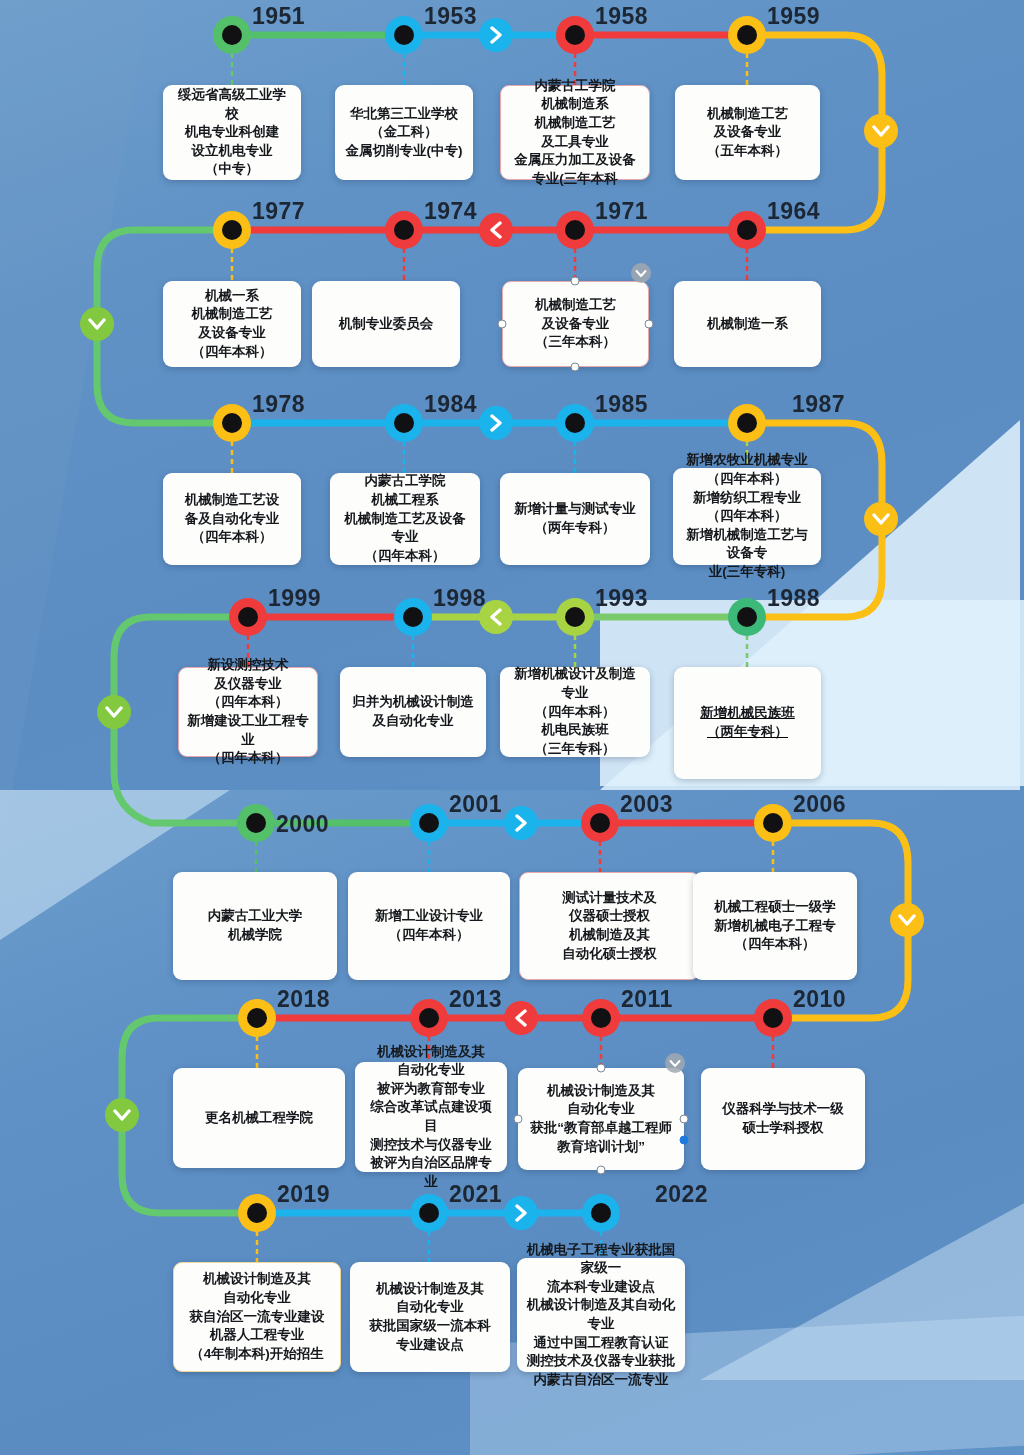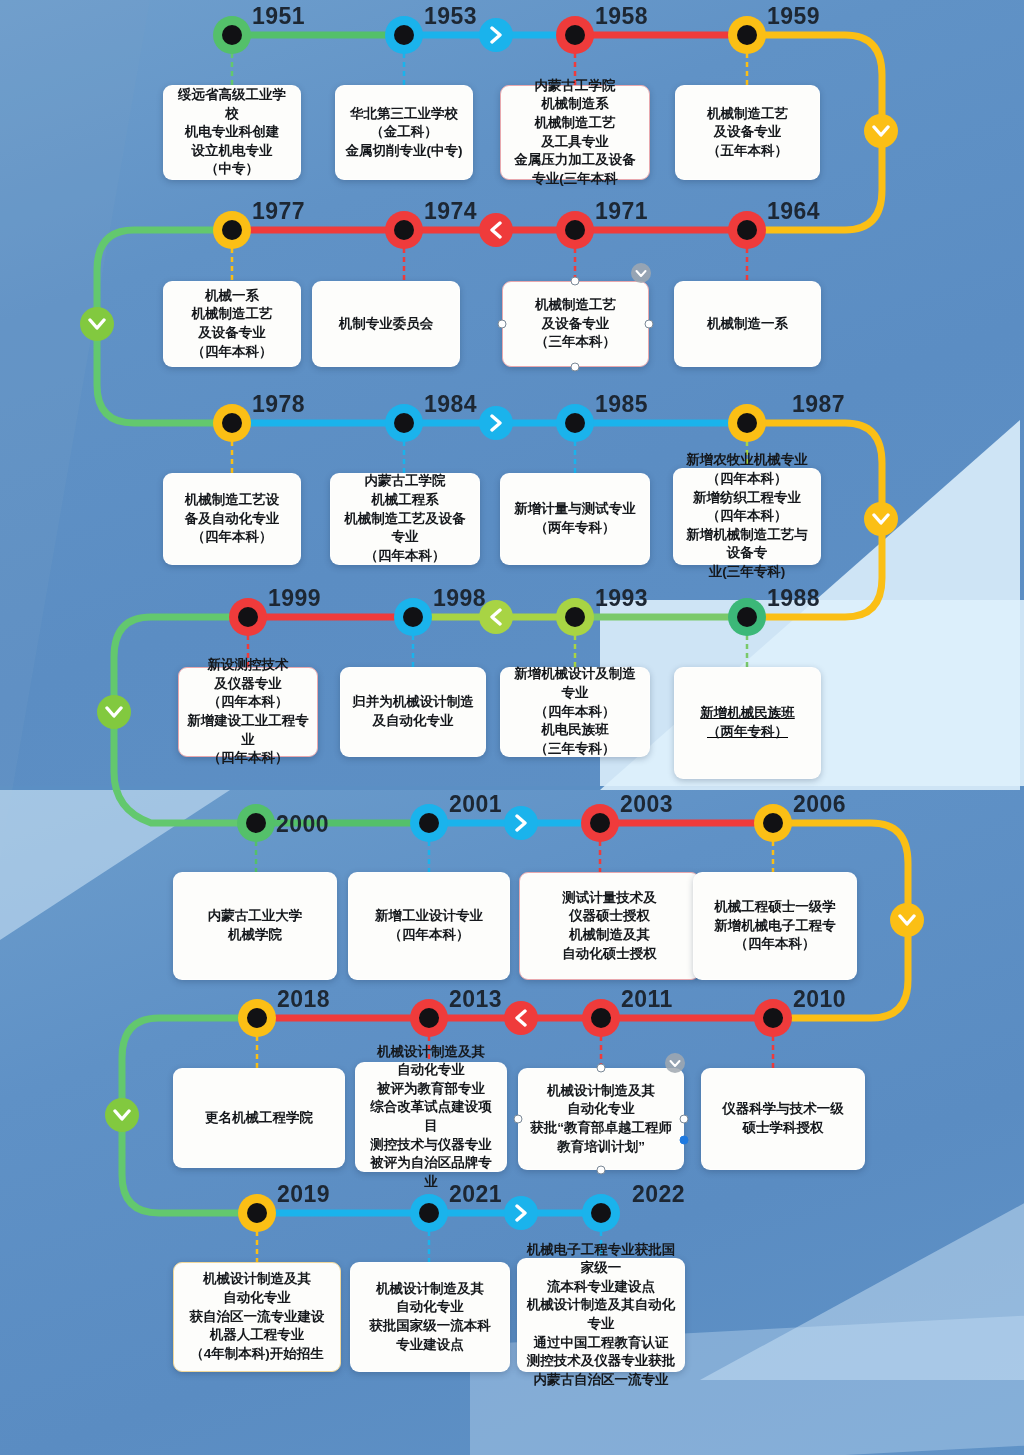--- a/index.html
+++ b/index.html
@@ -512,21 +512,21 @@
   <div class="node blue" style="left:601px; top:1213px;">
       <div class="core"></div>
     </div>
   <div class="chev blue" style="left:521px; top:1213px;">
     <svg width="14" height="18" viewBox="0 0 14 18">
         <path d="M3 2 L11 9 L3 16" stroke="#fff" stroke-width="3.4" fill="none" stroke-linecap="round" stroke-linejoin="round"></path>
       </svg>
   </div>
   <div class="year" style="left:277px; top:1208px;">2019</div>
   <div class="year" style="left:449px; top:1208px;">2021</div>
-  <div class="year" style="left:632px; top:1208px;text-align:right;">2022</div>
+  <div class="year" style="left:655px; top:1208px;text-align:right;">2022</div>
 
   <div class="card tint-yellow" style="left:173px; top:1262px; width:168px; height:110px;">
       <span>机械设计制造及其
 自动化专业
 获自治区一流专业建设
 机器人工程专业
 （4年制本科)开始招生</span>
     </div>
   <div class="card tint-none" style="left:350px; top:1262px; width:160px; height:110px;">
       <span>机械设计制造及其

